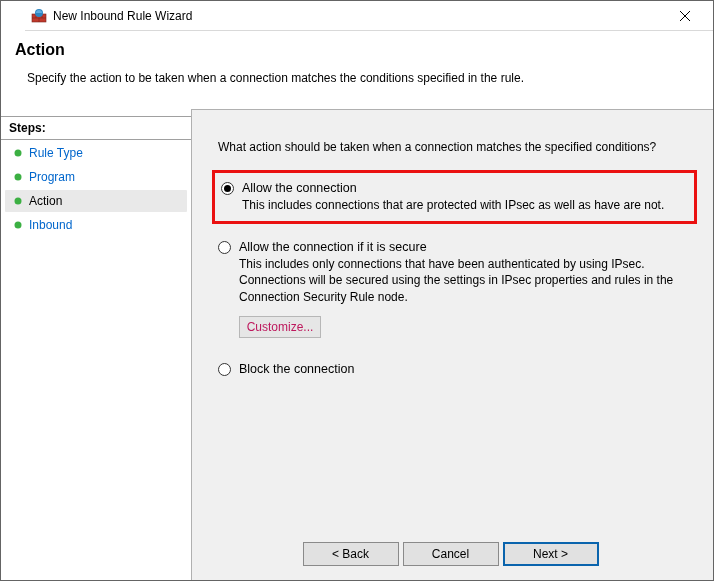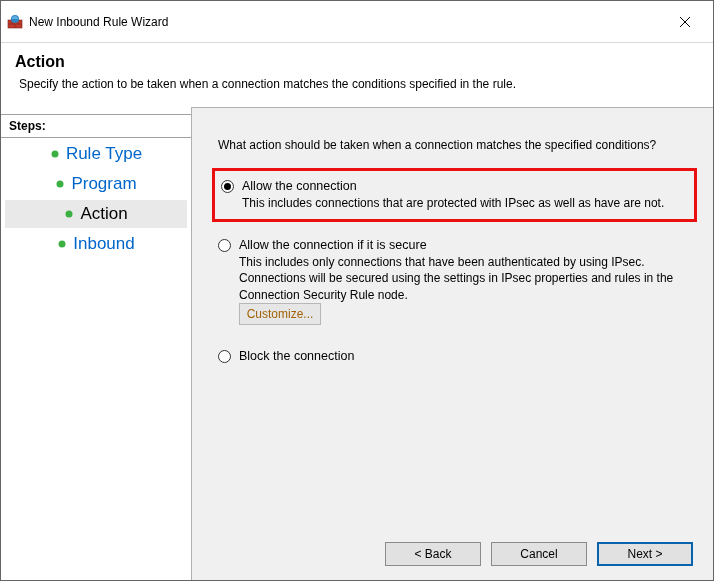--- a/index.html
+++ b/index.html
@@ -11,60 +11,60 @@
     background:#fff;
   }
   .window {
     width:714px; height:581px;
     border:1px solid #646464;
     background:#fff;
     display:flex; flex-direction:column;
     position:relative;
   }
   .titlebar {
-    height:42px;
+    height:30px;
     display:flex; align-items:center;
     padding:0 6px;
     border-bottom:1px solid #d9d9d9;
     background:#fff;
+    margin-left:24px;
   }
   .titlebar .app-icon { width:16px; height:16px; margin-right:6px; }
   .titlebar .title { flex:1; font-size:12px; }
   .close-btn {
     width:44px; height:28px;
     display:flex; align-items:center; justify-content:center;
     cursor:default;
   }
   .close-btn svg { width:10px; height:10px; }
   .header-area {
     padding:10px 14px 12px 14px;
     background:#fff;
   }
   .header-area .page-title { font-size:16px; font-weight:bold; margin:0 0 6px 0; }
-  .header-area .page-desc { font-size:12px; margin:4px; }
+  .header-area .page-desc { font-size:12px; margin:12px; }
   .body-row { flex:1; display:flex; min-height:0; }
   .sidebar {
     width:190px;
     background:#fff;
     border-right:0;
     padding-top:7px;
   }
   .steps-hdr {
     font-weight:bold; padding:4px 8px 4px 8px;
     border-top:1px solid #a0a0a0;
     border-bottom:1px solid #a0a0a0;
     font-size:12px;
   }
   .step-item {
     display:flex; align-items:center;
     padding:4px 8px;
     margin:2px 4px;
-    font-size:17px;
+    font-size:12px;
     border-radius:1px;
-    justify-content:center;
   }
   .step-item .bullet { width:10px; height:10px; margin-right:6px; }
   .step-item.link { color:#0066cc; }
   .step-item.current { background:#e9e9e9; color:#000; }
   .content {
     flex:1;
     background:#f0f0f0;
     border-top:1px solid #b0b0b0;
     border-left:1px solid #b0b0b0;
     padding:22px 16px 10px 16px;
@@ -86,32 +86,32 @@
     margin:1px 8px 0 0; background:#fff; position:relative; flex:0 0 auto;
   }
   .radio.checked::after {
     content:""; position:absolute; top:2px; left:2px;
     width:7px; height:7px; border-radius:50%; background:#000;
   }
   .opt-body { flex:1; }
   .opt-title { font-weight:normal; font-size:12.5px; }
   .opt-desc  { font-size:12px; margin-top:2px; line-height:1.35; }
   .customize-btn {
-    margin-top:0;
+    margin-top:11px;
     width:82px; height:22px;
     border:1px solid #b7b7b7;
     background:#e6e6e6;
-    color:#a16207;
+    color:#be185d;
     font-size:12px;
     text-align:center; line-height:20px;
   }
   .footer {
     margin-top:auto;
-    display:flex; justify-content:flex-end;
-    gap:10px;
+    display:flex; justify-content:center;
+    gap:4px;
     padding:10px 4px 4px 0;
   }
   .btn {
     width:96px; height:24px;
     border:1px solid #8a8a8a;
     background:#e1e1e1;
     font-size:12px;
     text-align:center; line-height:22px;
   }
   .btn.primary { border:2px solid #0a64ad; line-height:20px; }

